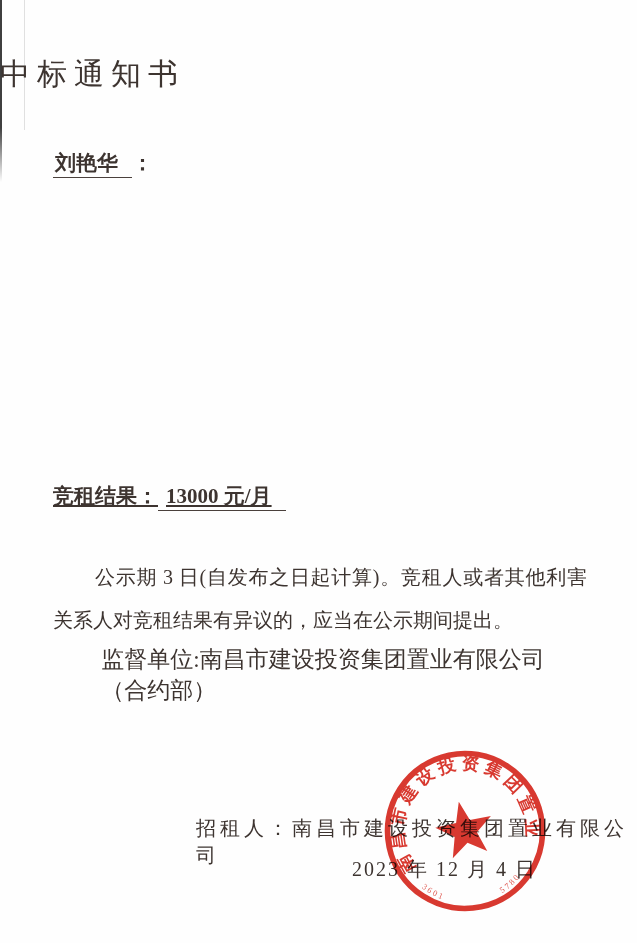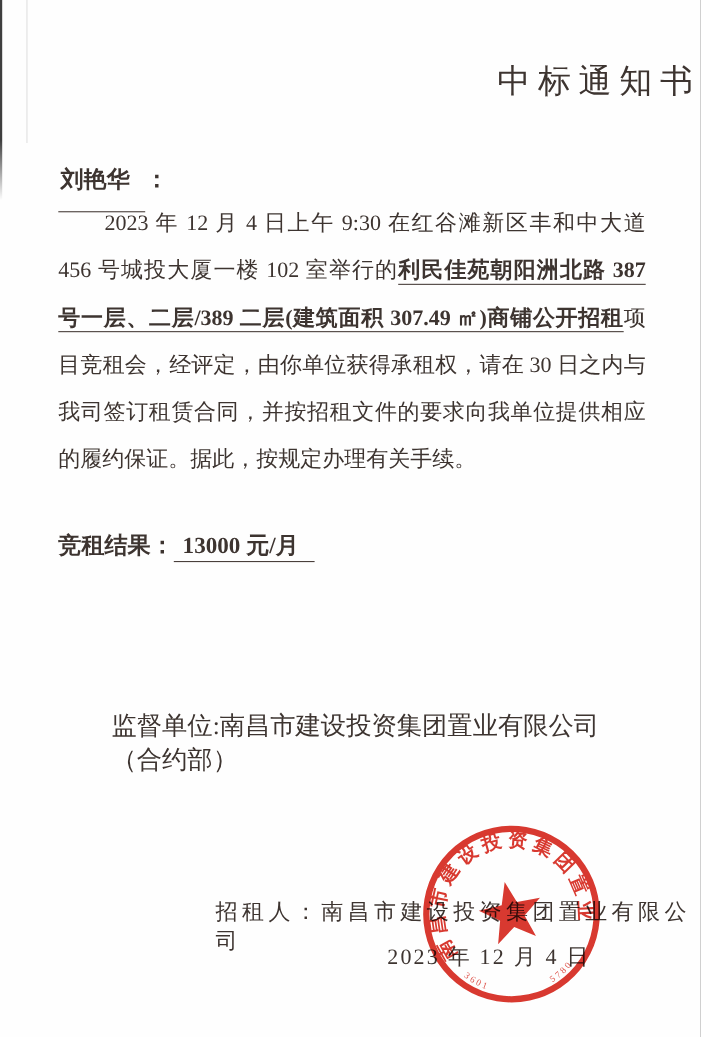--- a/index.html
+++ b/index.html
@@ -18,47 +18,47 @@
   .scan-line-1 {
     position: absolute; left: 0; top: 0; width: 2px; height: 182px;
     background: linear-gradient(#3f3f3f 70%, rgba(63,63,63,0));
   }
   .scan-line-2 {
     position: absolute; left: 24px; top: 0; width: 1px; height: 130px;
     background: rgba(90,90,90,.18);
   }
   .doc-title {
     position: absolute; top: 54px; left: 0; width: 100%;
-    text-align: right; font-size: 30px; letter-spacing: 7px;
+    text-align: left; font-size: 30px; letter-spacing: 7px;
     font-weight: 400;
   }
   .recipient-line {
     position: absolute; top: 149px; left: 53px;
     font-size: 21px; font-weight: bold;
   }
   .recipient-name {
     border-bottom: 1.5px solid #4a403c;
-    padding: 0 14px 17px 2px;
+    padding: 0 14px 2px 2px;
   }
   .body-para {
     position: absolute; left: 53px; width: 534px;
     font-size: 20px; line-height: 43px;
     text-align: justify; text-justify: inter-ideograph;
     text-indent: 2.1em;
   }
   .para-1 { top: 182px; }
   .para-2 { top: 556px; }
   .em-underline {
     font-weight: bold;
     border-bottom: 1.5px solid #4a403c;
     padding-bottom: 1px;
   }
   .result-line {
     position: absolute; top: 482px; left: 53px;
-    font-size: 21px; font-weight: bold;
+    font-size: 21px; font-weight: bold; text-decoration: underline;
   }
   .result-value {
     border-bottom: 1.5px solid #4a403c;
     padding: 0 14px 2px 8px;
   }
   .supervisor-line, .phone-line {
     position: absolute; left: 53px; width: 534px;
     font-size: 23px; padding-left: 2.1em;
   }
   .supervisor-line { top: 644px; }
@@ -85,24 +85,24 @@
 
 <div class="page">
 
   <div class="scan-line-1"></div>
   <div class="scan-line-2"></div>
 
   <div class="doc-title">中标通知书</div>
 
   <div class="recipient-line"><span class="recipient-name">刘艳华</span><span>：</span></div>
 
-  <div class="body-para para-1"><span>2023 年 12 月 4 日上午 9:30 在红谷滩新区丰和中大道 456 号城投大厦一楼 102 室举行的</span><span class="em-underline">利民佳苑朝阳洲北路 387 号一层、二层/389 二层(建筑面积 307.49 ㎡)商铺公开招租</span><span>项目竞租会，经评定，由你单位获得承租权，请在 30 日之内与我司签订租赁合同，并按招租文件的要求向我单位提供相应的履约保证。据此，按规定办理有关手续。</span></div>
 
   <div class="result-line"><span>竞租结果：</span><span class="result-value">13000 元/月</span></div>
 
+  <div class="body-para para-2">公示期 3 日(自发布之日起计算)。竞租人或者其他利害关系人对竞租结果有异议的，应当在公示期间提出。</div>
 
   <div class="supervisor-line">监督单位:南昌市建设投资集团置业有限公司（合约部）</div>
 
 
   <div class="lessor-line"><span>招租人：</span><span>南昌市建设投资集团置业有限公司</span></div>
 
   <div class="date-line">2023 年 12 月 4 日</div>
 
   <svg class="seal" viewBox="0 0 200 200">
     <g transform="rotate(-12 100 100)" fill="#d6281e" stroke="none">

